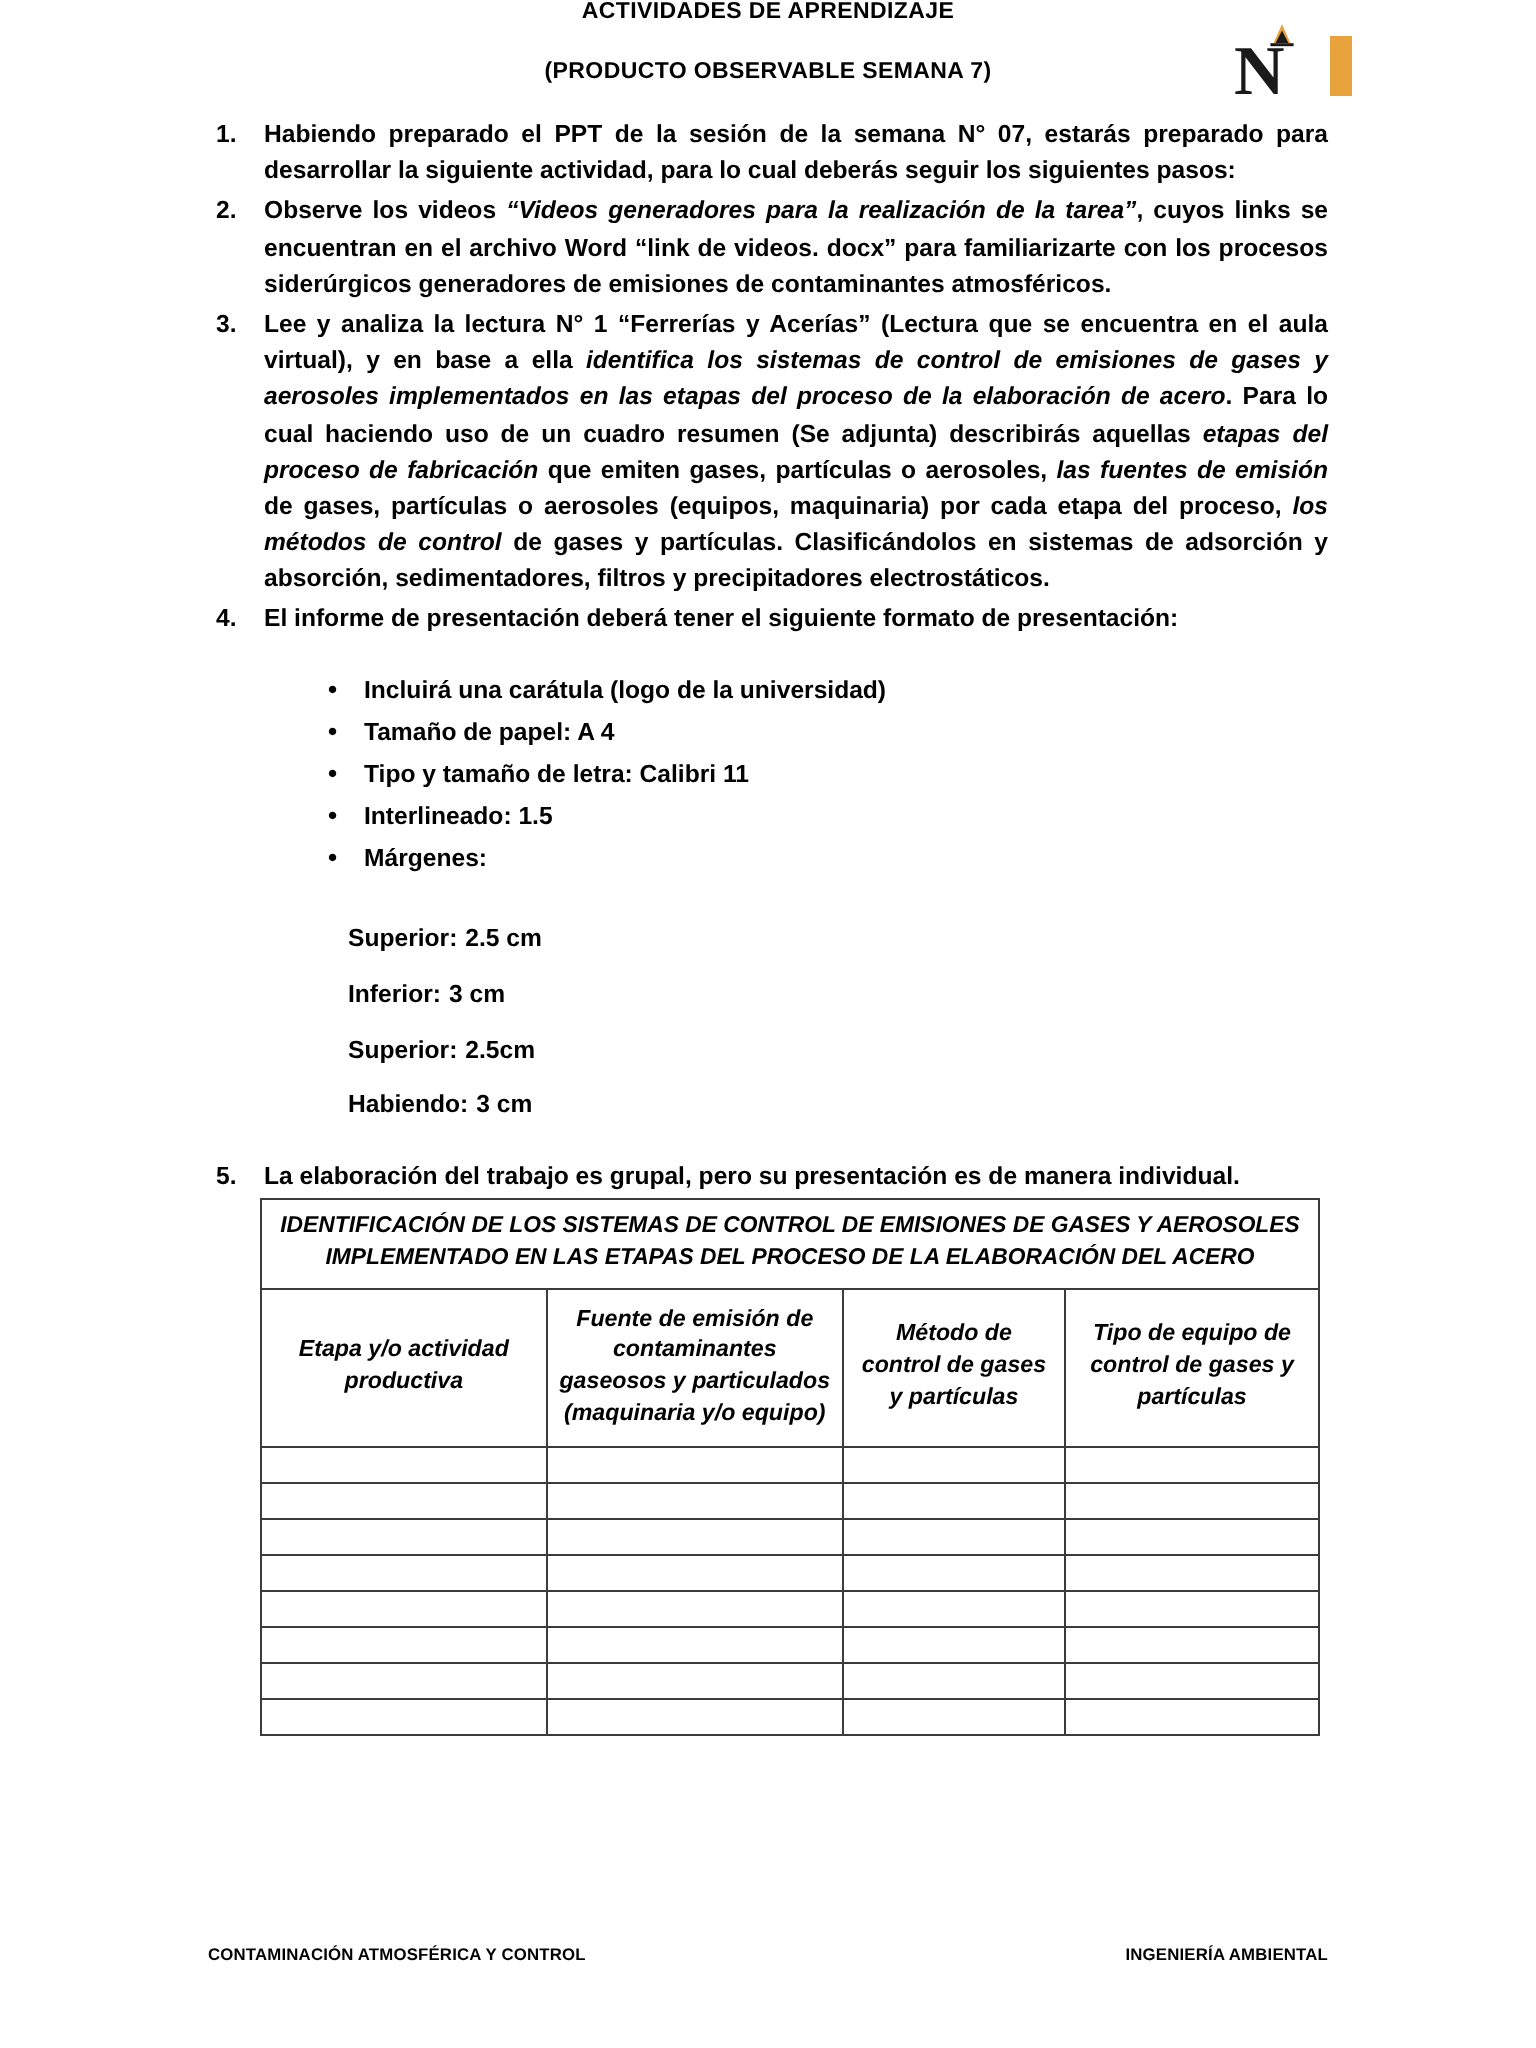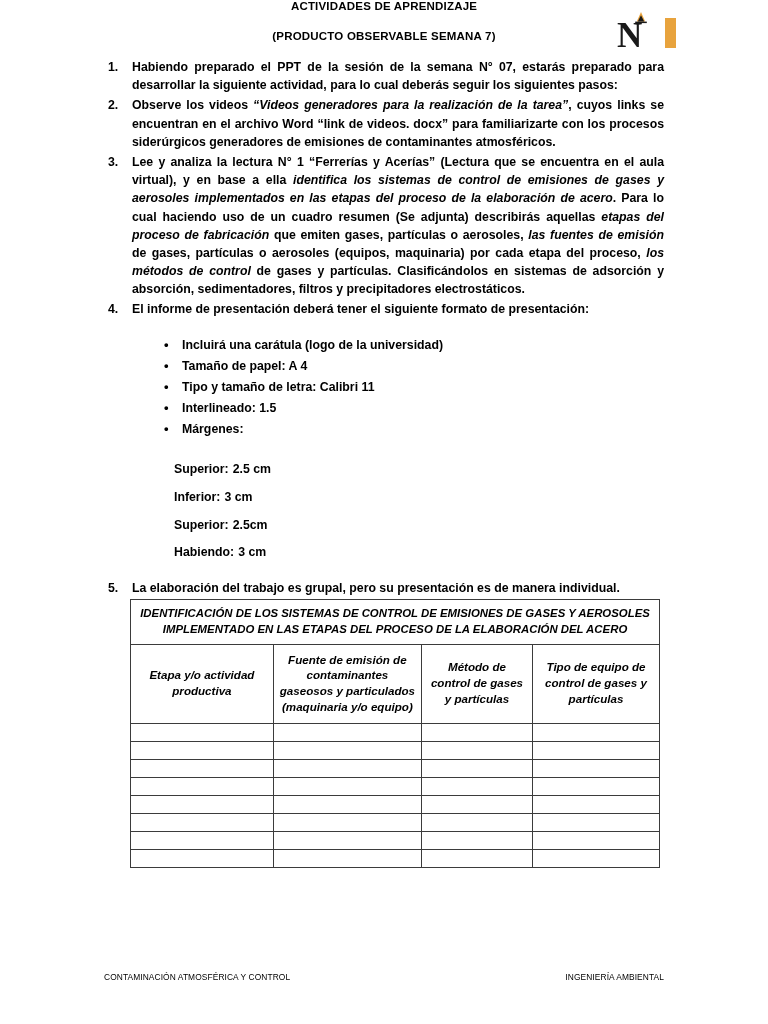--- a/index.html
+++ b/index.html
@@ -188,21 +188,21 @@
   
   .footer {
     position: absolute;
     left: 0;
     right: 0;
     bottom: 42px;
     display: flex;
     justify-content: space-between;
     padding: 0 104px 0 104px;
     font-size: 8.4px;
-    font-weight: 400;
+    font-weight: 700;
     letter-spacing: 0.1px;
   }
 </style>
 </head>
 <body>
 
 <div class="page">
 
   <div class="logo-area">
     <div class="logo-n-wrap">

